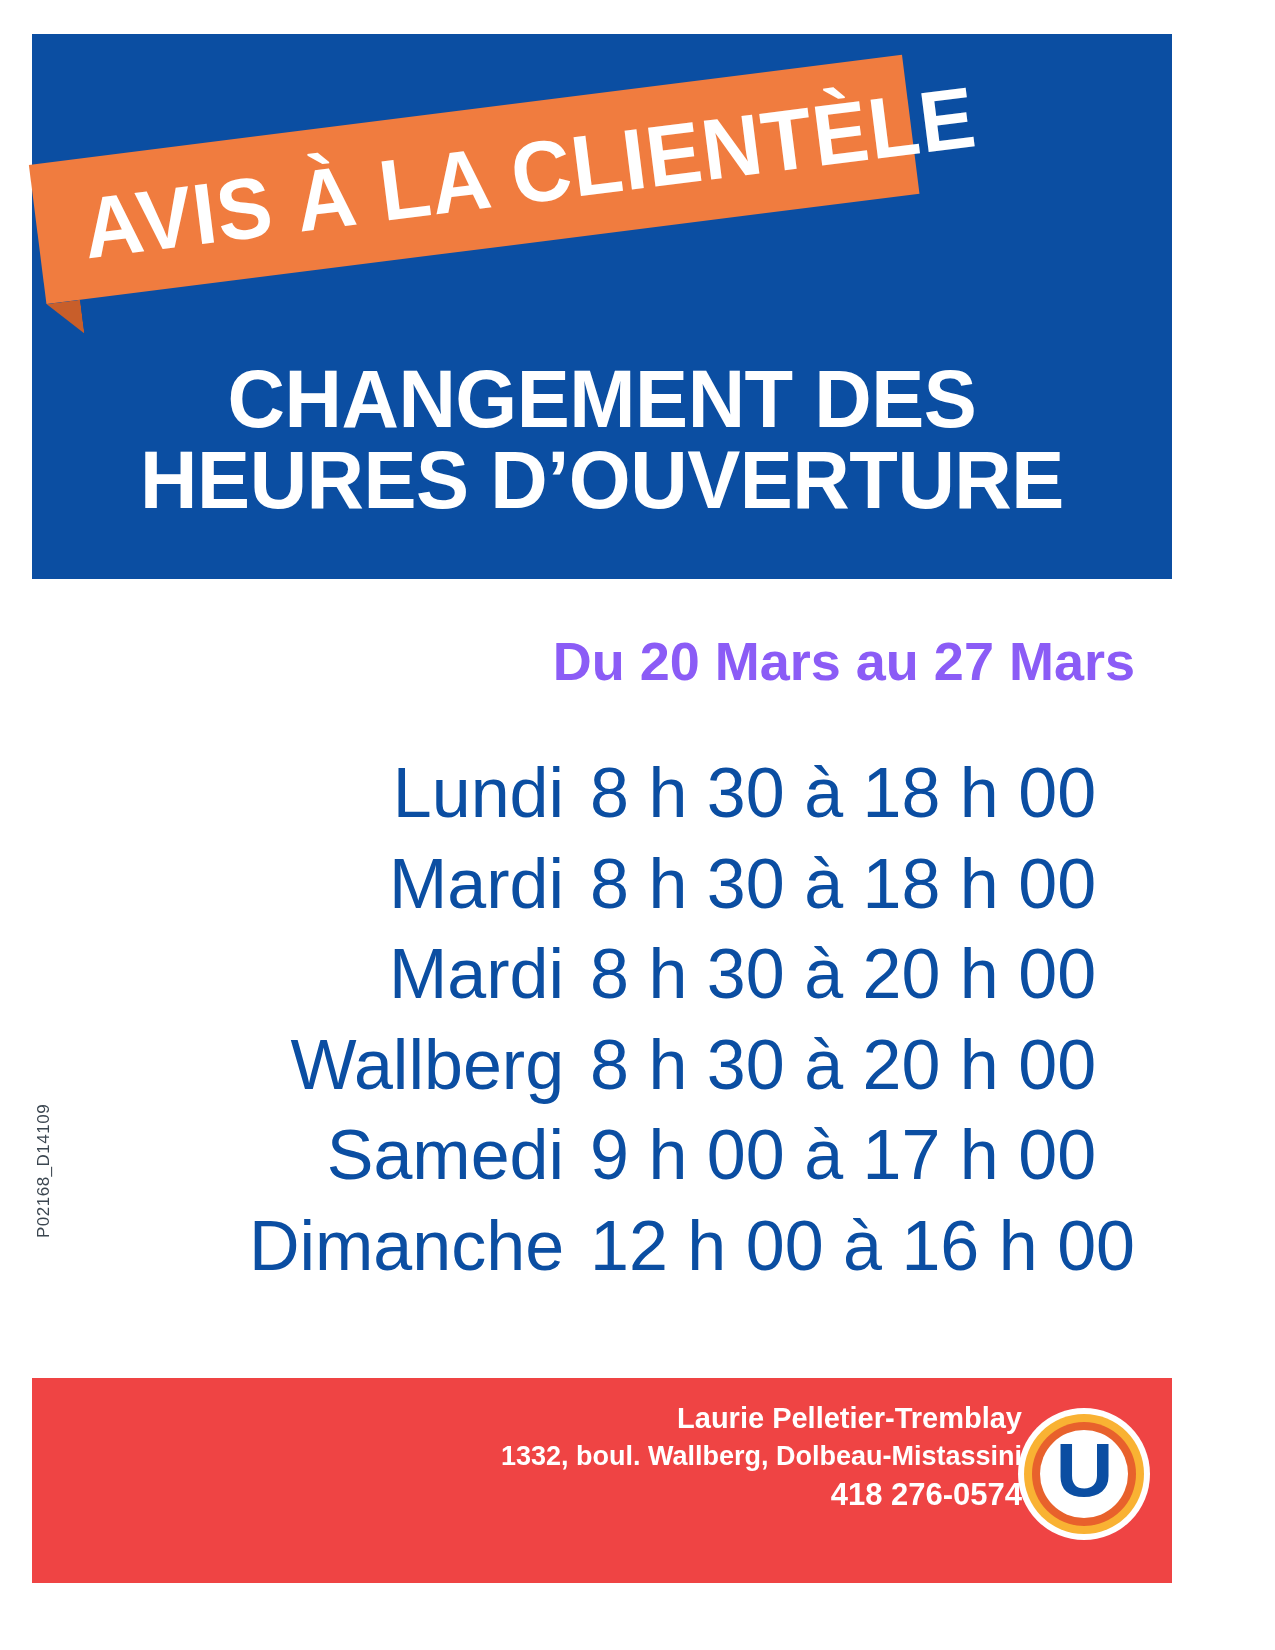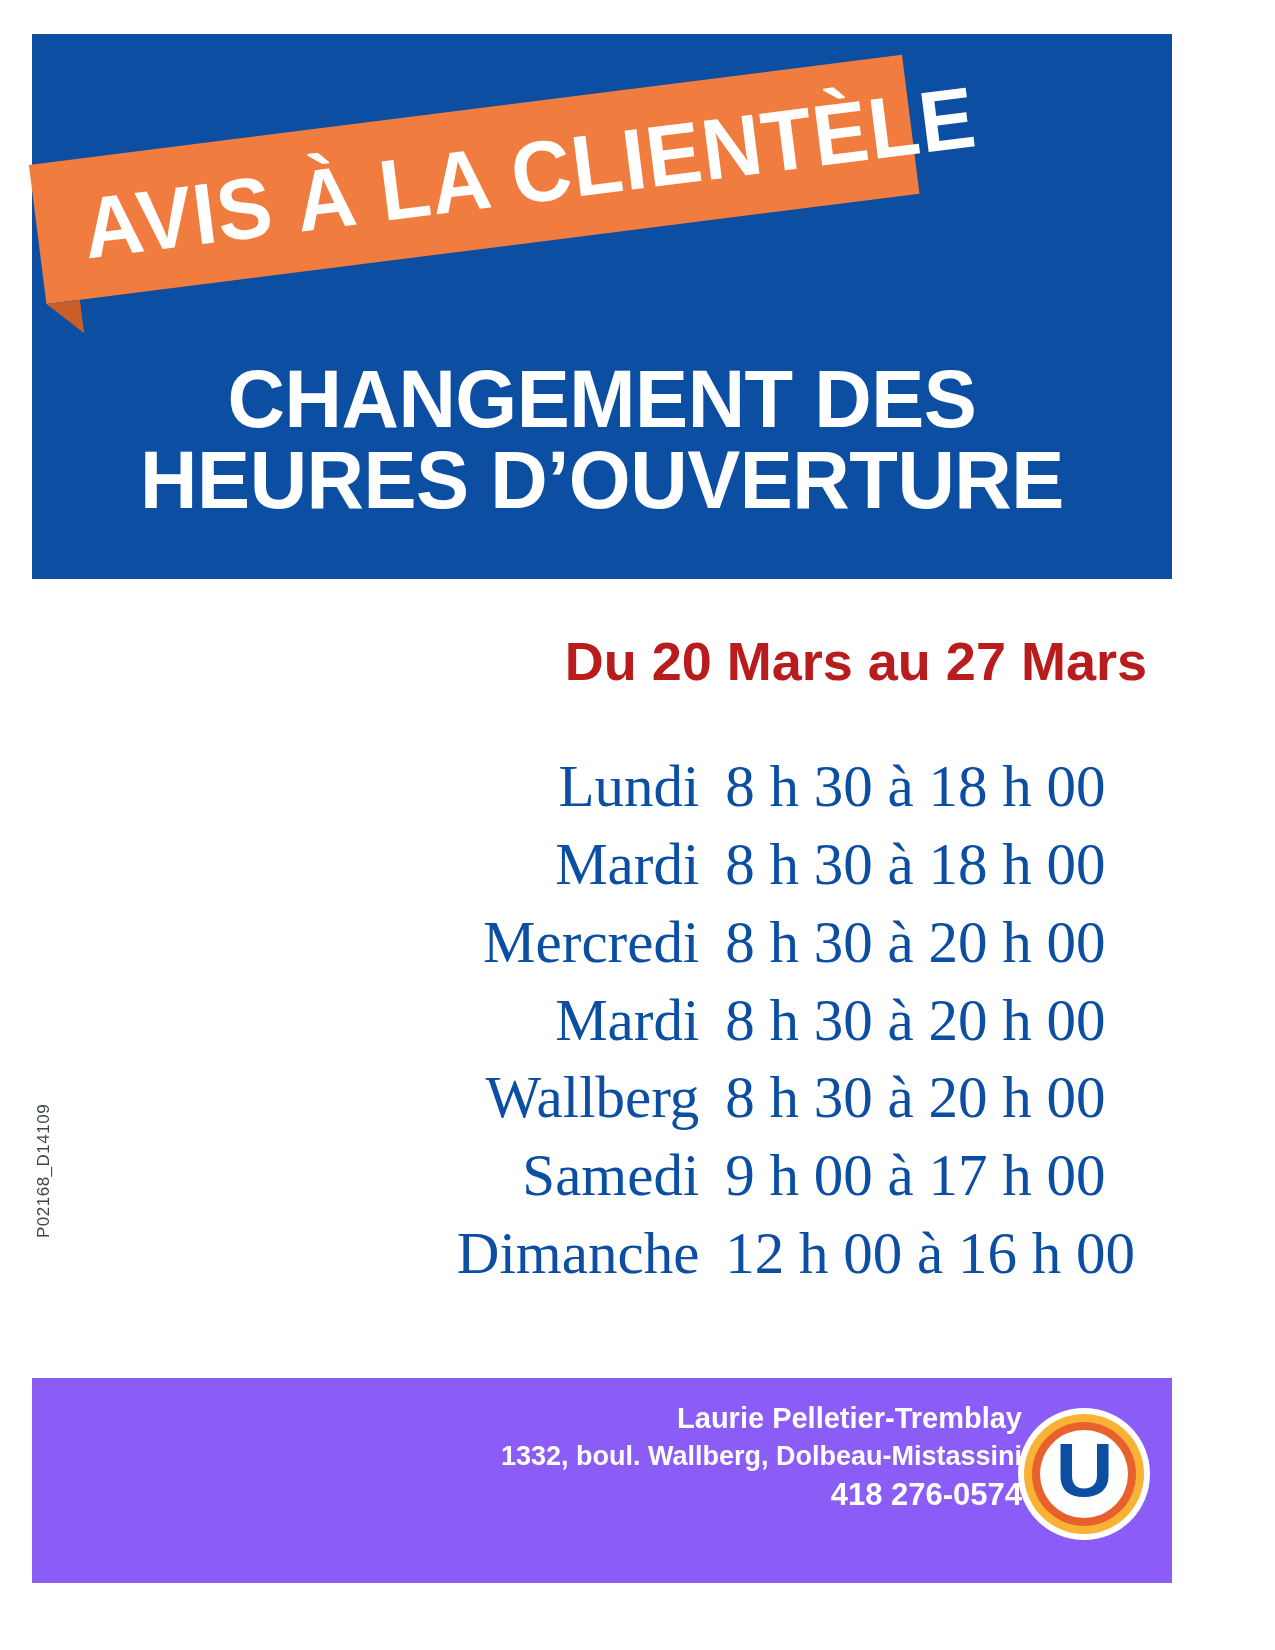--- a/index.html
+++ b/index.html
@@ -92,64 +92,62 @@
     transform: scaleX(0.97);
   }
 
   
   .date-range {
     position: absolute;
     left: 0;
     top: 630px;
     width: 1135px;
     text-align: right;
-    color: #b91c1c;
+    color: #8b5cf6;
     font-weight: bold;
     font-size: 54px;
     letter-spacing: 0px;
-    padding-left: 12px;
   }
 
   
   .hours {
     position: absolute;
     left: 0;
     top: 748px;
     width: 1135px;
     color: #0b4ea2;
     border-collapse: collapse;
   }
   .hours table {
     border-collapse: collapse;
     margin-left: auto;
     margin-right: 0;
   }
   .hours td {
-    font-size: 59px;
+    font-size: 70px;
     line-height: 1.15;
     padding: 5px 0;
     white-space: nowrap;
-    font-family: Liberation Serif, serif;
   }
   .hours td.day {
     text-align: right;
     padding-right: 26px;
   }
   .hours td.time {
     text-align: left;
   }
 
   
   .bottom-bar {
     position: absolute;
     left: 32px;
     top: 1378px;
     width: 1140px;
     height: 205px;
-    background: #8b5cf6;
+    background: #ef4444;
   }
   .contact {
     position: absolute;
     right: 150px;
     top: 22px;
     text-align: right;
     color: #ffffff;
   }
   .contact .name {
     font-size: 29px;
@@ -254,24 +252,20 @@
   <div class="hours">
     <table>
       <tbody>
         <tr>
           <td class="day">Lundi</td>
           <td class="time">8 h 30 à 18 h 00</td>
         </tr>
         <tr>
           <td class="day">Mardi</td>
           <td class="time">8 h 30 à 18 h 00</td>
-        </tr>
-        <tr>
-          <td class="day">Mercredi</td>
-          <td class="time">8 h 30 à 20 h 00</td>
         </tr>
         <tr>
           <td class="day">Mardi</td>
           <td class="time">8 h 30 à 20 h 00</td>
         </tr>
         <tr>
           <td class="day">Wallberg</td>
           <td class="time">8 h 30 à 20 h 00</td>
         </tr>
         <tr>

